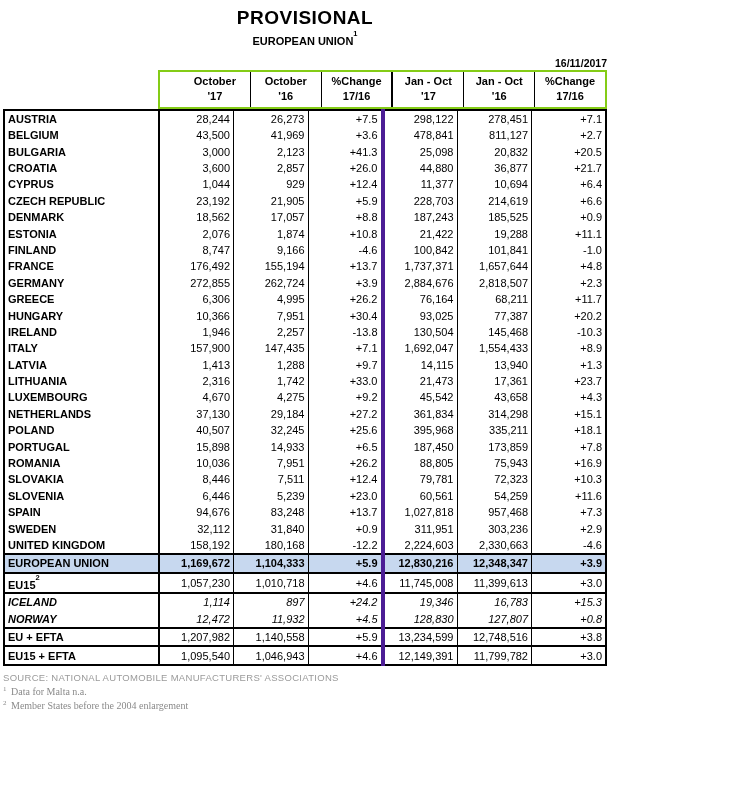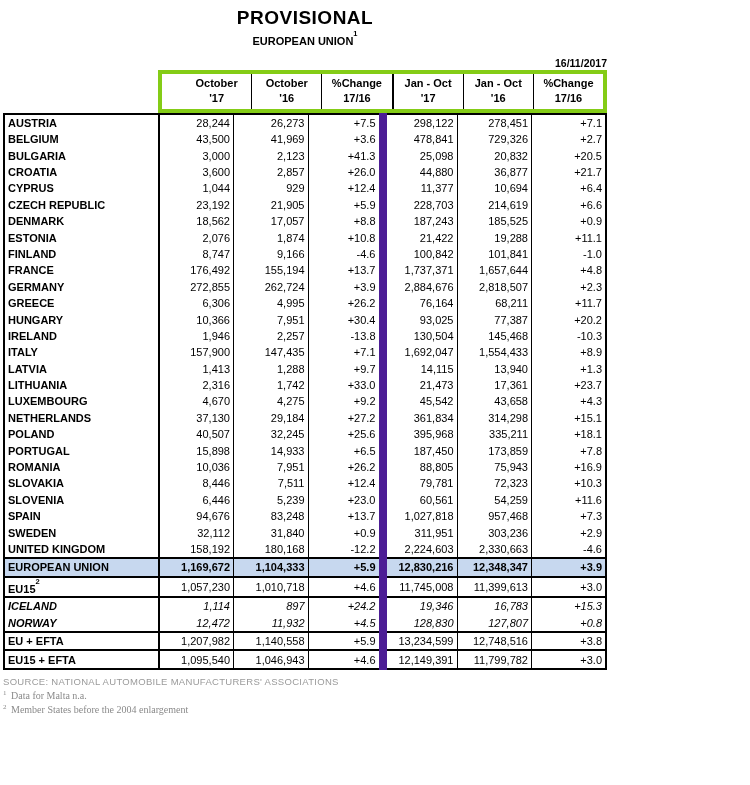--- a/index.html
+++ b/index.html
@@ -11,41 +11,41 @@
   .content{width:604px;}
   .title{font-size:19px;font-weight:700;text-align:center;letter-spacing:.5px;}
   .sub{font-size:11px;font-weight:700;text-align:center;margin-top:4px;}
   .sub.first{margin-top:10px;}
   sup.tsup{font-size:7.5px;position:relative;top:-4px;}
   .date{font-size:10.5px;font-weight:700;text-align:right;margin-top:10px;margin-bottom:1px;}
 
   
   .header-row{display:flex;}
   .corner{width:155px;flex:0 0 155px;}
-  .header-box{flex:1;display:flex;border:4px solid #84cc16;box-sizing:border-box;padding-left:20px;}
+  .header-box{flex:1;display:flex;border:2px solid #84cc16;box-sizing:border-box;padding-left:20px;}
   .hcell{
     flex:1;text-align:center;font-size:11px;font-weight:700;
     padding:2px 0 3px 0;line-height:15px;border-right:1px solid #000;
   }
   .hcell.thick{border-right:2px solid #000;}
   .hcell.last{border-right:none;}
 
   
   table.body{
     border-collapse:collapse;table-layout:fixed;width:604px;
     border:2px solid #000;
     padding-left:8px;
   }
   table.body td{
     height:16.4px;font-size:11px;line-height:16px;padding:0 3px;
     overflow:hidden;white-space:nowrap;
   }
   td.label{font-weight:700;text-align:left;border-right:2px solid #000;}
   td.v{text-align:right;border-right:1px solid #000;}
-  td.v.thick{border-right:8px solid #4c1d95;}
+  td.v.thick{border-right:4px solid #4c1d95;}
   td.v.last{border-right:none;}
   tr.group-eu-total td{background:var(--hl,#c7d8ef);font-weight:700;}
   tr.group-eu-total{border-top:2.5px solid #000;border-bottom:2px solid #000;}
   tr.group-eu15{border-bottom:2px solid #000;}
   tr.group-eu12{border-bottom:2px solid #000;}
   tr.group-efta-member td{font-style:italic;}
   tr.group-block-total{border-top:2px solid #000;}
 
   
   .source{
@@ -116,21 +116,21 @@
               <td class="v">298,122</td>
               <td class="v">278,451</td>
               <td class="v last">+7.1</td>
             </tr>
             <tr class="group-member">
               <td class="label">BELGIUM</td>
               <td class="v">43,500</td>
               <td class="v">41,969</td>
               <td class="v thick">+3.6</td>
               <td class="v">478,841</td>
-              <td class="v">729,326</td>
+              <td class="v">811,127</td>
               <td class="v last">+2.7</td>
             </tr>
             <tr class="group-member">
               <td class="label">BULGARIA</td>
               <td class="v">3,000</td>
               <td class="v">2,123</td>
               <td class="v thick">+41.3</td>
               <td class="v">25,098</td>
               <td class="v">20,832</td>
               <td class="v last">+20.5</td>

